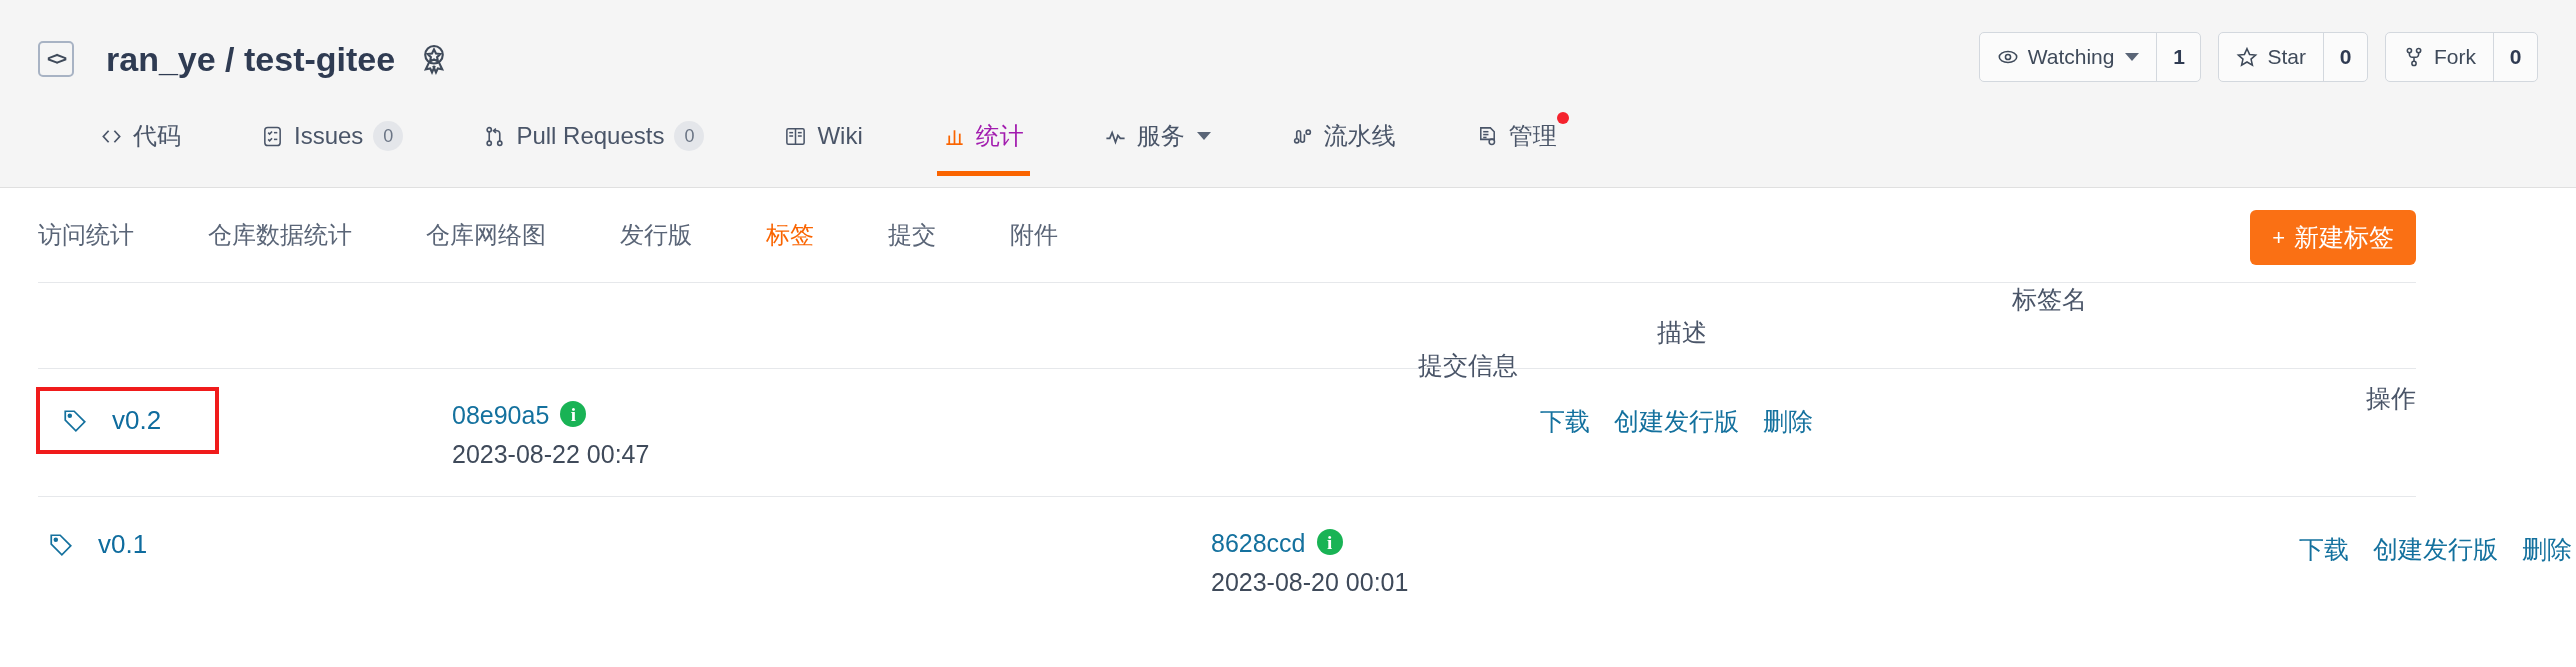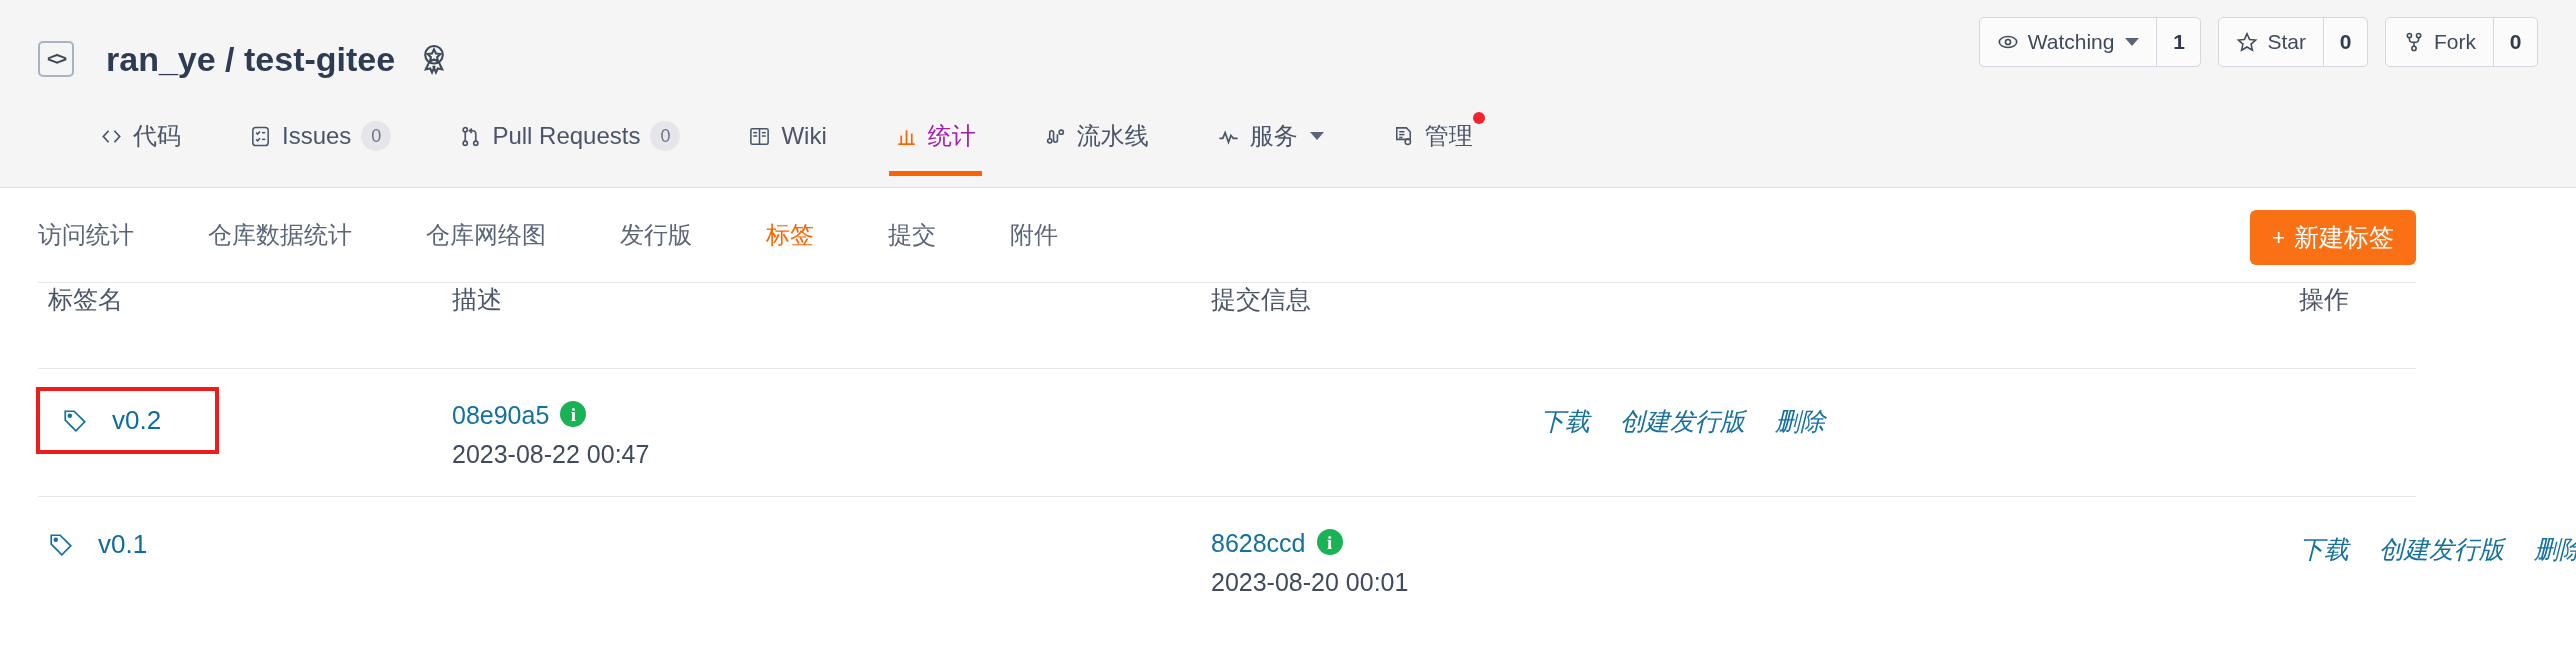--- a/index.html
+++ b/index.html
@@ -46,21 +46,21 @@
     white-space: nowrap;
   }
   .repo-name .sep { font-weight: bold; }
 
   .badge-icon { margin-left: 22px; display: flex; align-items: center; flex: none; }
 
   
   .header-actions {
     position: absolute;
     right: 38px;
-    top: 17px;
+    top: 32px;
     display: flex;
     align-items: center;
     gap: 17px;
   }
   .btn-group {
     display: flex;
     align-items: stretch;
     height: 50px;
     border: 1px solid #d3d8de;
     border-radius: 5px;
@@ -88,21 +88,21 @@
     border-left: 7px solid transparent;
     border-right: 7px solid transparent;
     border-top: 8px solid #5a6577;
     margin-left: 2px;
   }
 
   
   .nav-tabs {
     display: flex;
     align-items: center;
-    gap: 0;
+    gap: 12px;
     padding-left: 66px;
     height: 80px;
   }
   .nav-tab {
     display: flex;
     align-items: center;
     gap: 10px;
     height: 80px;
     padding: 0 34px;
     font-size: 24px;
@@ -175,21 +175,22 @@
   .tag-table {
     margin: 0 160px 0 38px;
     border-top: 1px solid #e6e8eb;
   }
   .thead, .trow {
     display: flex;
     align-items: flex-start;
   }
   .thead {
     height: 85px;
-    align-items: flex-start;
+    align-items: flex-end;
+    flex-direction: column;
   }
   .th {
     font-size: 25px;
     color: #4a5568;
     white-space: nowrap;
   }
   .col-name { width: 414px; flex: none; padding-left: 10px; }
   .col-desc { width: 759px; flex: none; }
   .col-commit { width: 998px; flex: none; }
   .col-ops { flex: 1; padding-left: 90px; }
@@ -248,23 +249,22 @@
   }
   .commit-date {
     font-size: 25px;
     color: #3f4a5a;
     margin-top: 10px;
     white-space: nowrap;
   }
 
   .ops {
     display: flex;
-    gap: 30px;
+    gap: 24px;
     padding-top: 4px;
-    font-style: italic;
   }
   .op-link {
     font-size: 25px;
     color: #14719e;
     white-space: nowrap;
     cursor: pointer;
   }
 </style>
 </head>
 <body>
@@ -379,34 +379,34 @@
       <svg width="23" height="23" viewBox="0 0 24 24" fill="none" stroke="#fa6400" stroke-width="1.8">
         <line x1="3.5" y1="20" x2="20.5" y2="20"></line>
         <line x1="6.5" y1="20" x2="6.5" y2="11"></line>
           <line x1="12" y1="20" x2="12" y2="5.5"></line>
           <line x1="17.5" y1="20" x2="17.5" y2="9"></line>
       </svg>
       <span>统计</span>
     </div>
 
     <div class="nav-tab">
+      <svg width="23" height="23" viewBox="0 0 24 24" fill="none" stroke="#4a5568" stroke-width="1.8">
+        <polyline points="2.5,14 6,14 8.5,8 12,18 14.5,11 17,14 21.5,14"></polyline>
+      </svg>
+      <span>服务</span>
+      <span class="caret-down"></span>
+    </div>
+
+    <div class="nav-tab">
       <svg width="23" height="23" viewBox="0 0 24 24" fill="none" stroke="#4a5568" stroke-width="1.7">
         <circle cx="6" cy="16.5" r="2.2"></circle>
           <circle cx="18" cy="7.5" r="2.2"></circle>
         <path d="M6 14.3 V8 a2 2 0 0 1 4 0 v8 a2 2 0 0 0 4 0 V9.7"></path>
       </svg>
       <span>流水线</span>
-    </div>
-
-    <div class="nav-tab">
-      <svg width="23" height="23" viewBox="0 0 24 24" fill="none" stroke="#4a5568" stroke-width="1.8">
-        <polyline points="2.5,14 6,14 8.5,8 12,18 14.5,11 17,14 21.5,14"></polyline>
-      </svg>
-      <span>服务</span>
-      <span class="caret-down"></span>
     </div>
 
     <div class="nav-tab">
       <svg width="23" height="23" viewBox="0 0 24 24" fill="none" stroke="#4a5568" stroke-width="1.6">
         <path d="M5 3 h10 l4 4 v8 h-14 z"></path>
         <line x1="7.5" y1="7" x2="13" y2="7"></line>
           <line x1="7.5" y1="10" x2="13" y2="10"></line>
           <line x1="7.5" y1="13" x2="11" y2="13"></line>
         <circle cx="16.5" cy="17.5" r="2.8"></circle>
       </svg>

